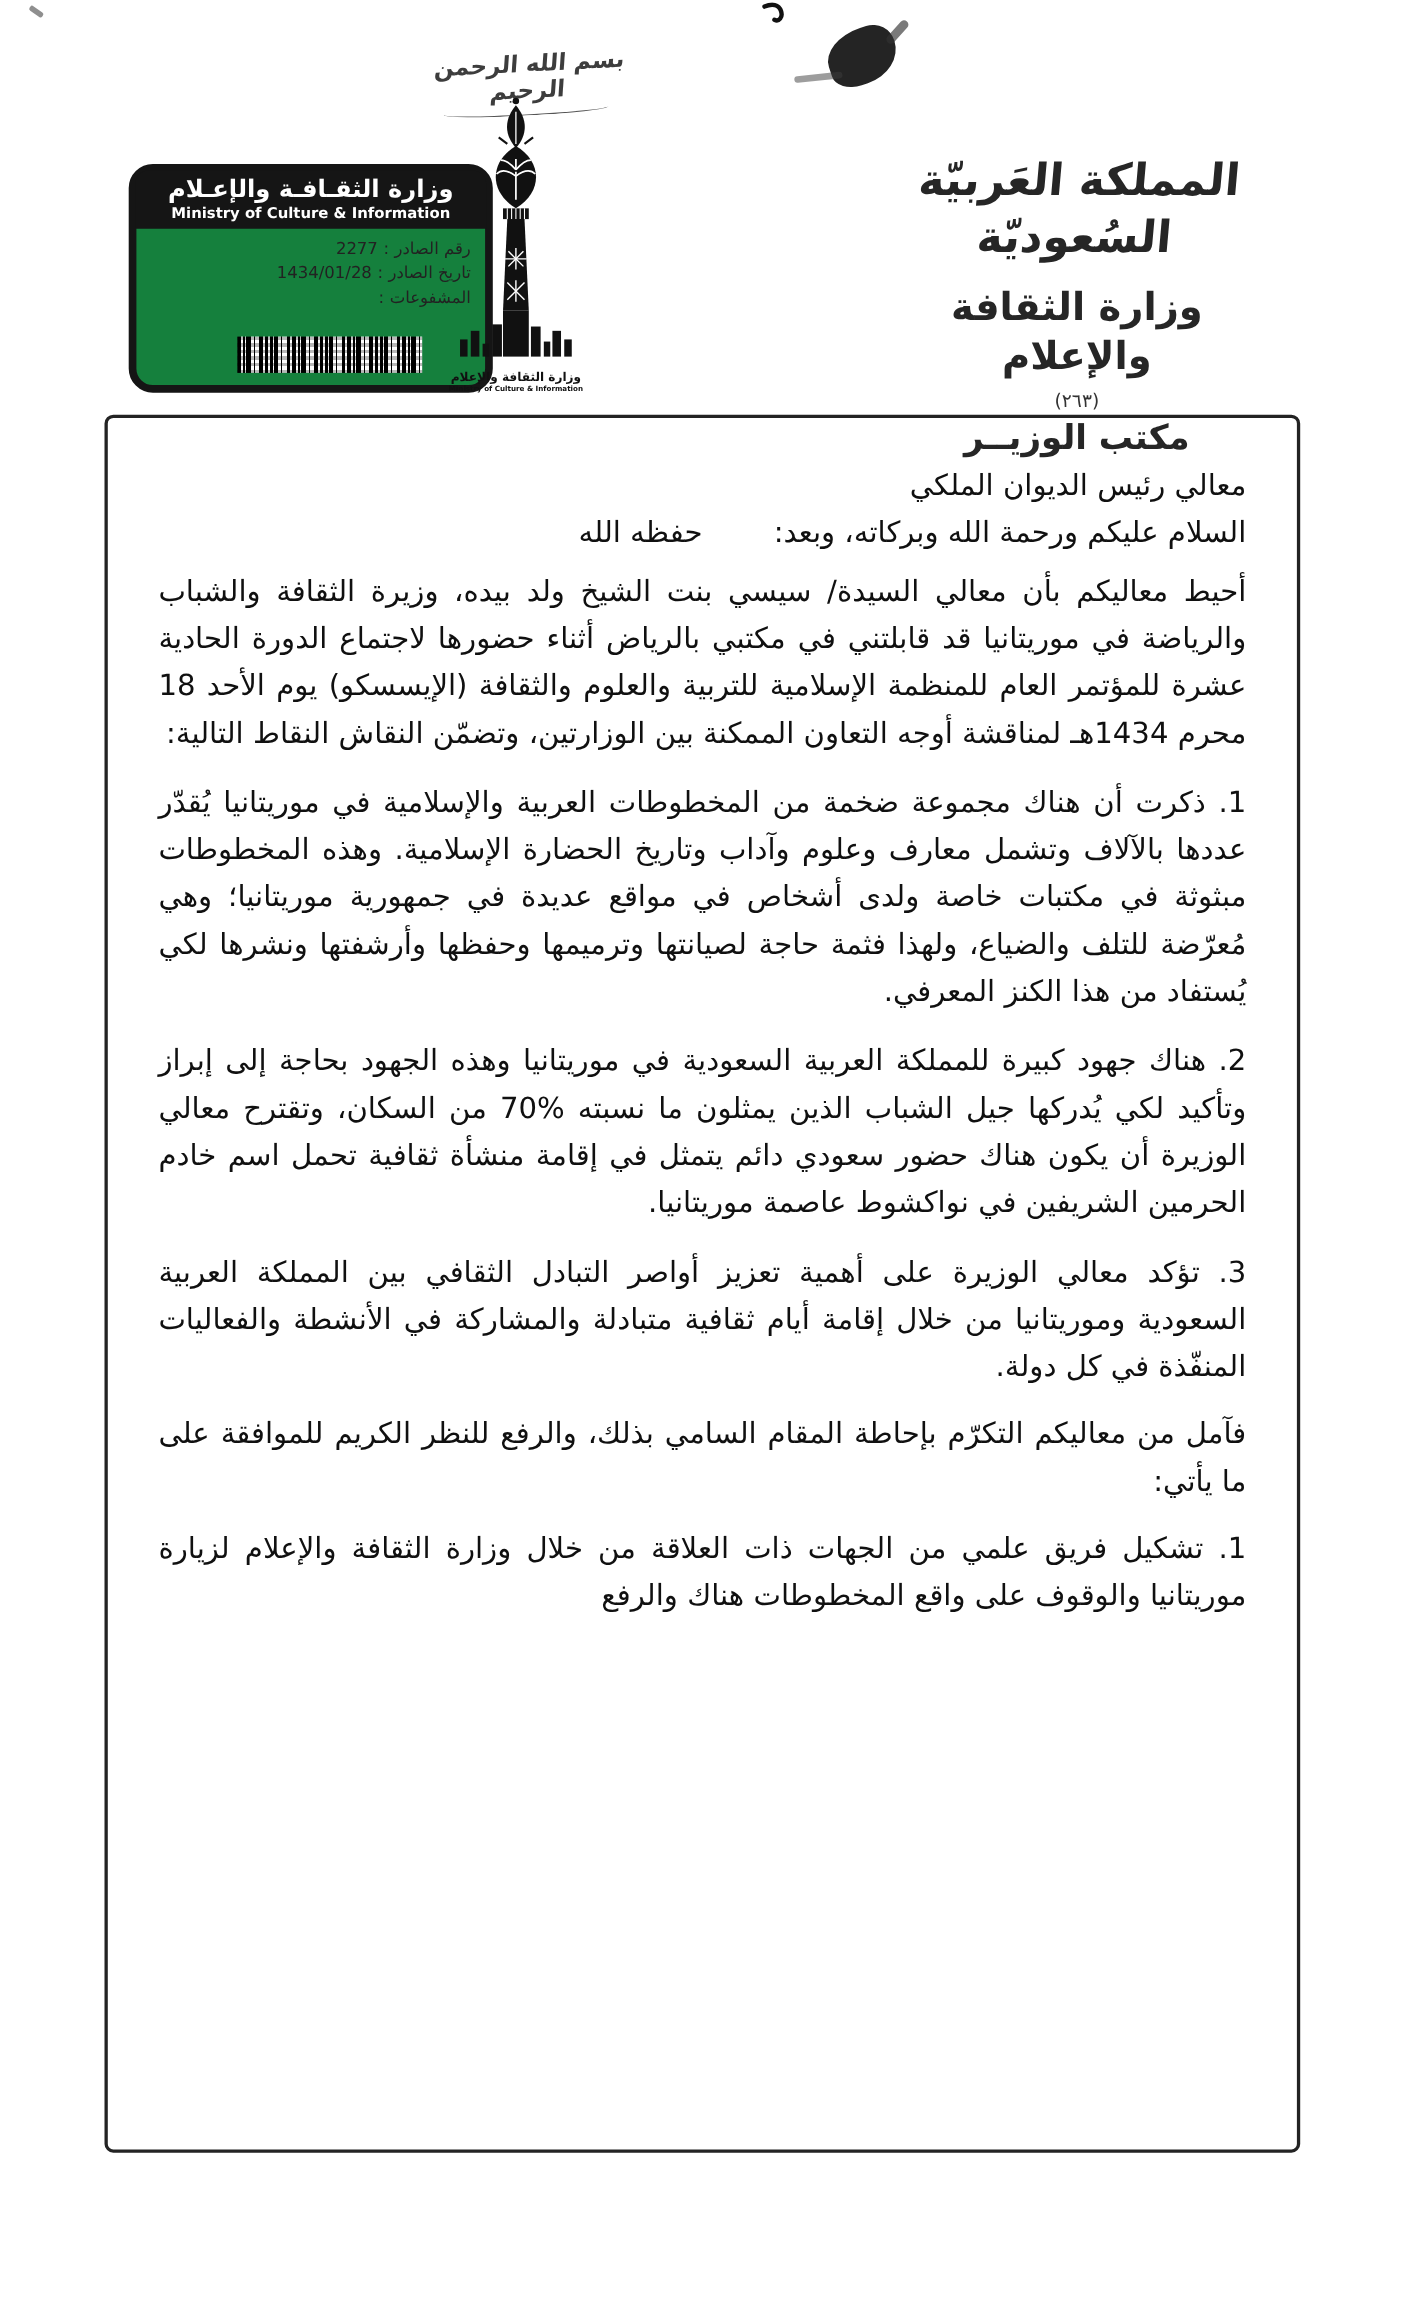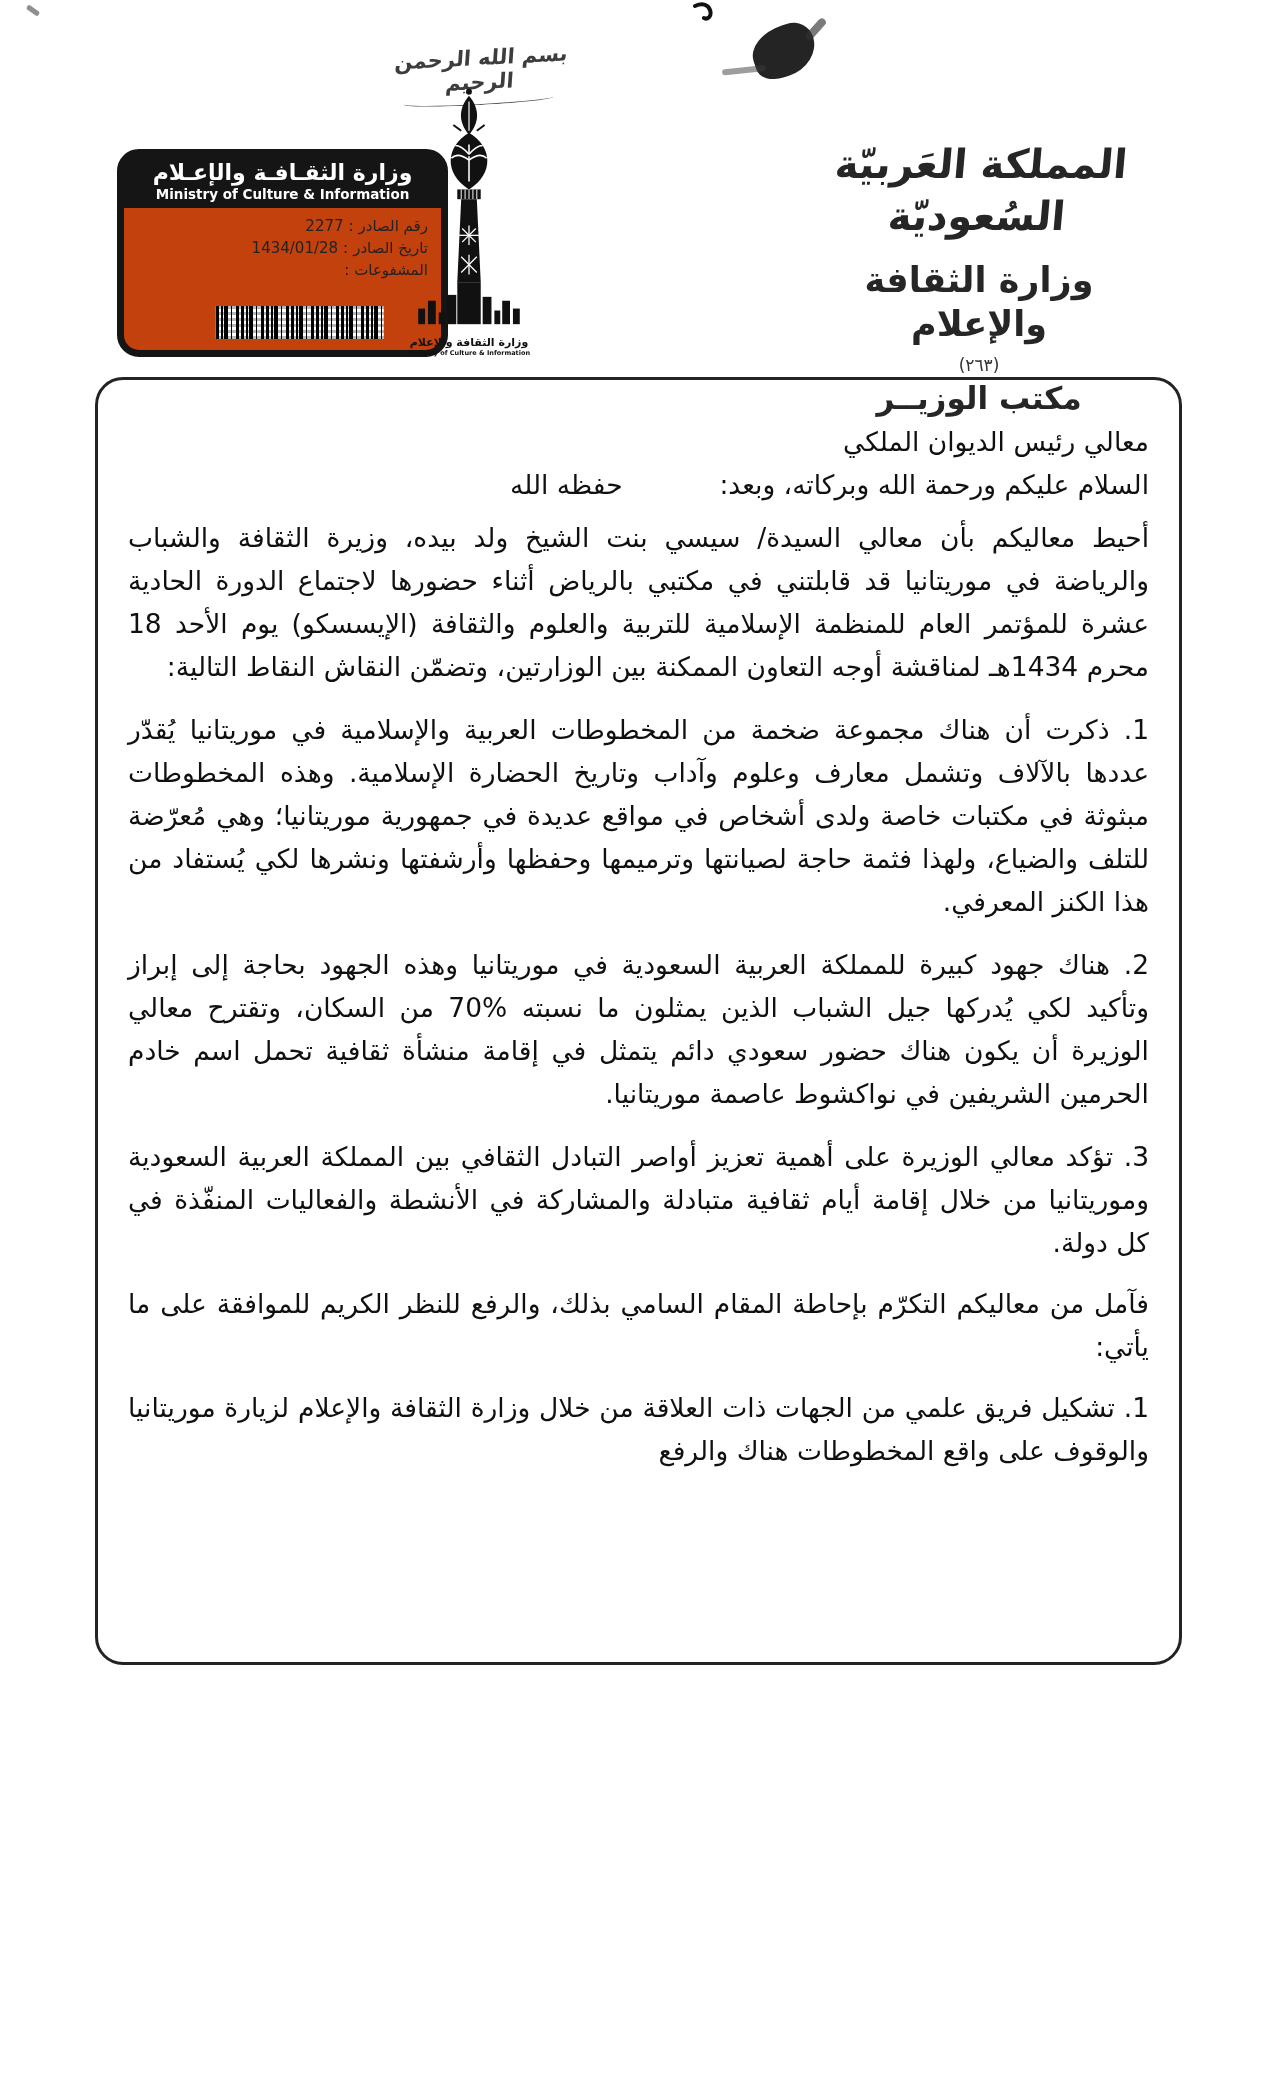--- a/index.html
+++ b/index.html
@@ -18,21 +18,21 @@
   .blob::before{content:'';position:absolute;right:-18px;top:10px;width:26px;height:8px;
     background:rgba(50,50,50,.65);transform:rotate(-30deg);border-radius:4px;}
   
   .bismillah{position:absolute;left:368px;top:46px;width:224px;text-align:center;
     direction:rtl;font-size:21px;font-weight:bold;color:#3d3d3d;
     transform:rotate(-3deg) skewX(-7deg);letter-spacing:-1px;}
   .bismillah::after{content:'';display:block;margin:2px auto 0;width:150px;height:8px;
     border-bottom:1.6px solid #555;border-radius:0 0 70% 70%;}
   
   .stamp{position:absolute;left:117px;top:149px;width:331px;height:208px;
-    border:7px solid #151515;border-radius:22px;background:#c2410c;box-sizing:border-box;}
+    border:7px solid #151515;border-radius:22px;background:#15803d;box-sizing:border-box;}
   .stamp-header{background:#151515;color:#fff;text-align:center;margin:-1px -1px 0;
     border-radius:12px 12px 0 0;padding:5px 4px 6px;}
   .stamp-title-ar{direction:rtl;font-size:22px;font-weight:bold;line-height:26px;letter-spacing:.5px;}
   .stamp-title-en{font-size:13.5px;font-weight:bold;line-height:16px;}
   .stamp-rows{direction:rtl;padding:7px 13px 0;font-size:15px;font-weight:400;color:#222;}
   .stamp-row{line-height:22px;white-space:nowrap;}
   .stamp-row .colon{margin:0 5px;}
   .barcode{position:absolute;left:50%;transform:translateX(-40%);bottom:11px;
     width:168px;height:33px;
     background:
@@ -44,23 +44,23 @@
   .emblem-cap-ar{direction:rtl;font-size:11px;font-weight:bold;color:#111;line-height:12px;margin-top:1px;}
   .emblem-cap-en{font-size:6.5px;font-weight:bold;color:#111;line-height:8px;}
   
   .letterhead{position:absolute;right:118px;top:138px;width:356px;text-align:center;
     direction:rtl;color:#262626;}
   .lh-kingdom{font-size:40px;font-weight:bold;transform:skewX(-5deg);line-height:52px;}
   .lh-ministry{font-size:35px;font-weight:bold;margin-top:16px;line-height:44px;}
   .lh-number{font-size:17px;margin-top:9px;letter-spacing:5px;color:#333;}
   .lh-office{font-size:31px;font-weight:bold;margin-top:5px;letter-spacing:2px;}
   
-  .letter-box{position:absolute;left:95px;top:377px;width:1087px;height:1288px;
-    border:3px solid #232323;border-radius:28px;box-sizing:border-box;
-    padding:40px 30px 0;direction:rtl;font-size:26.5px;line-height:43px;color:#101010;}
+  .letter-box{position:absolute;left:95px;top:377px;width:1087px;height:1580px;
+    border:3px solid #232323;border-radius:8px;box-sizing:border-box;
+    padding:40px 46px 0;direction:rtl;font-size:26.5px;line-height:43px;color:#101010;}
   .letter-to{text-align:right;}
   .line2-row{position:relative;text-align:right;}
   .blessing{position:absolute;left:382px;top:0;}
   .para{text-align:justify;margin:10px 0 0;}
   .point{text-align:justify;margin:20px 0 0;}
   .closing{text-align:justify;margin:18px 0 0;}
   .request{text-align:justify;margin:18px 0 0;}
 </style>
 </head>
 <body>

